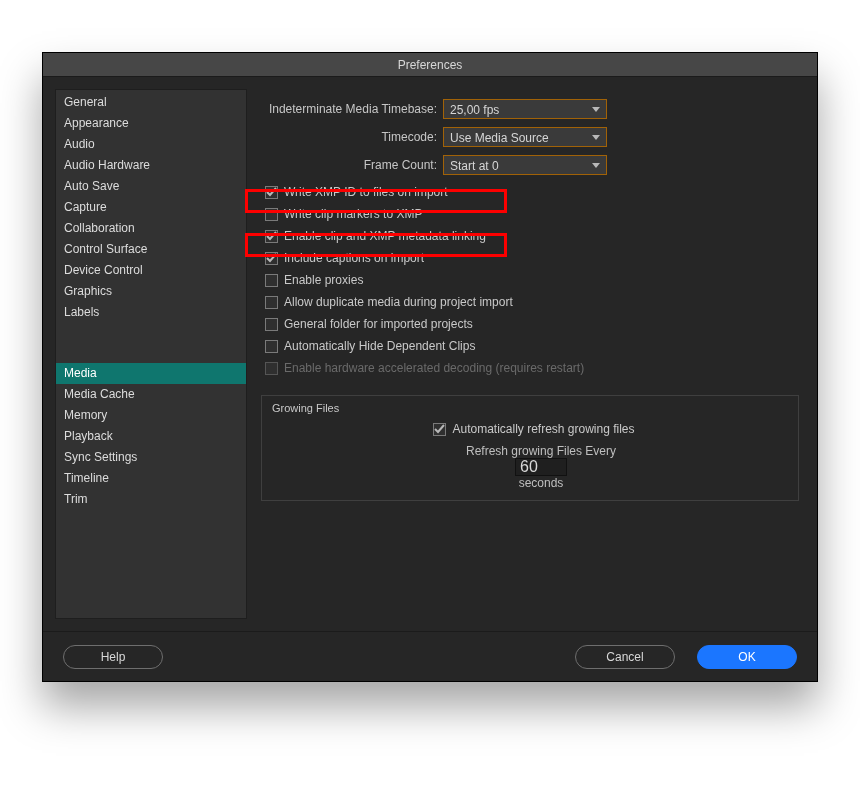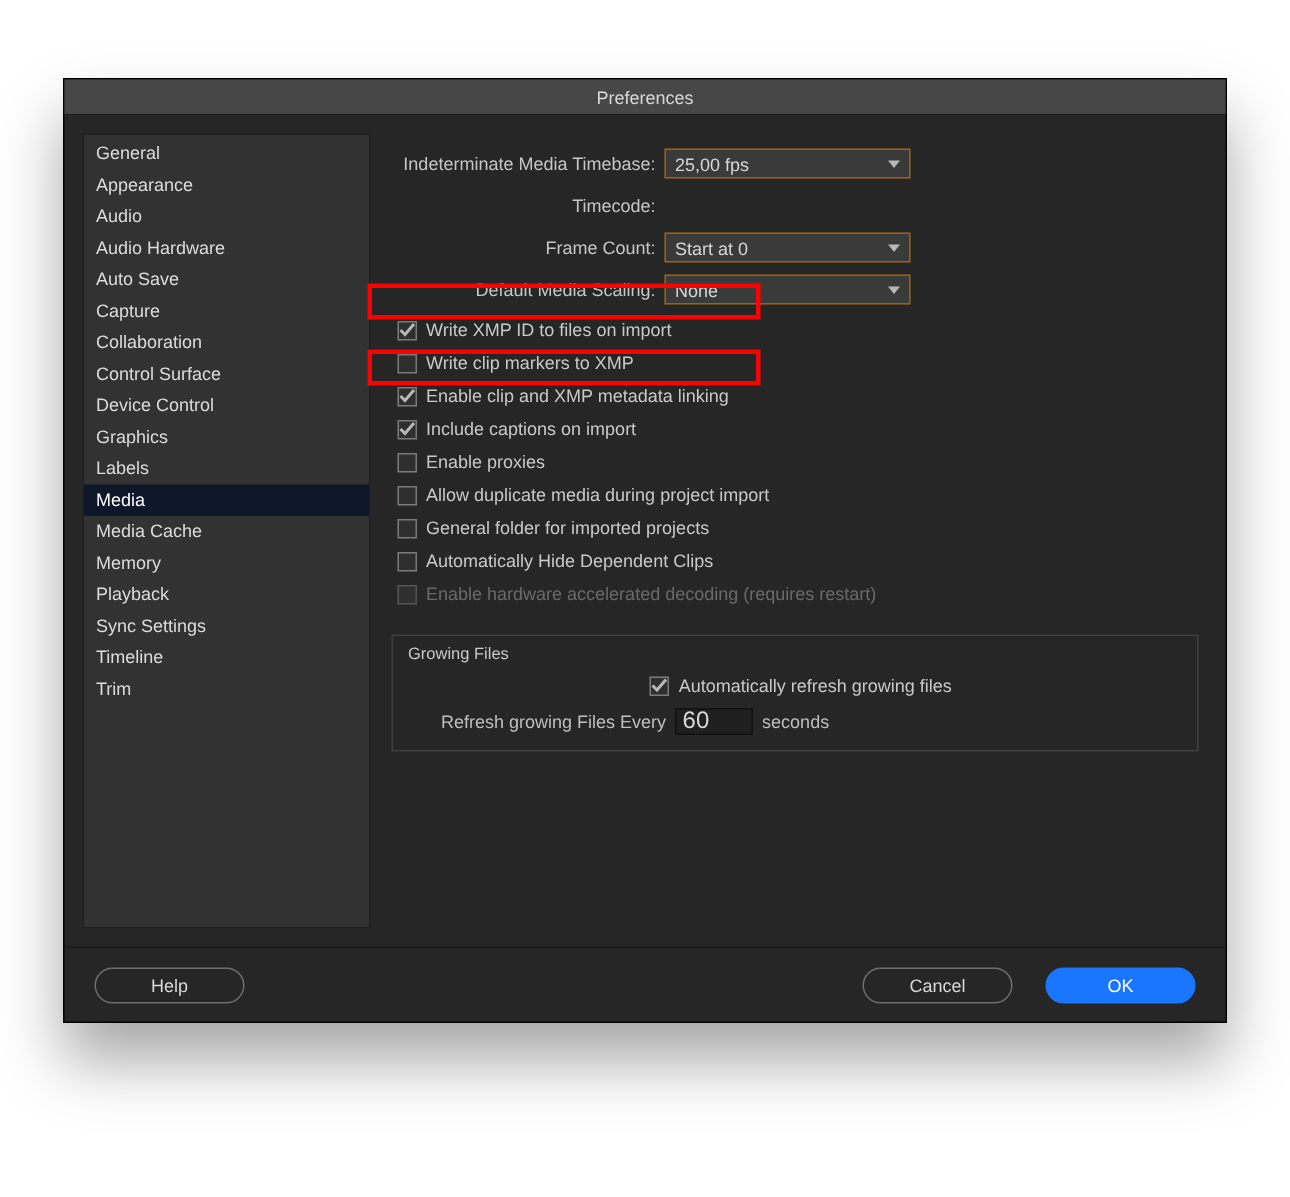--- a/index.html
+++ b/index.html
@@ -20,21 +20,21 @@
   .body{flex:1;display:flex;overflow:hidden;}
   .sidebar{
     width:192px;background:#323232;border:1px solid #1e1e1e;
     margin:12px 0 12px 12px;padding:2px 0;
     overflow:auto;
   }
   .sidebar-item{
     height:21px;line-height:21px;padding:0 8px;
     color:#dcdcdc;font-size:12px;cursor:default;
   }
-  .sidebar-item.selected{background:#0f172a;color:#fff;}
+  .sidebar-item.selected{background:#0f766e;color:#fff;margin-top:40px;}
   .content{
     flex:1;padding:18px 18px 0 14px;color:#bfbfbf;font-size:12px;
     position:relative;
   }
   .form-row{display:flex;align-items:center;height:28px;}
   .form-row .label{width:182px;text-align:right;padding-right:6px;color:#c6c6c6;}
   .select{
     width:164px;height:20px;line-height:20px;background:#3a3a3a;
     border:1px solid #a16207;color:#d6d6d6;padding:0 22px 0 6px;
     position:relative;font-size:12px;cursor:default;
@@ -113,32 +113,29 @@
 
       <div class="form-row">
         <div class="label">Indeterminate Media Timebase:</div>
         <div class="select">
           <span>25,00 fps</span>
           <span class="chev"></span>
         </div>
       </div>
       <div class="form-row">
         <div class="label">Timecode:</div>
+        <div class="select">
+          <span>Use Media Source</span>
+          <span class="chev"></span>
+        </div>
       </div>
       <div class="form-row">
         <div class="label">Frame Count:</div>
         <div class="select">
           <span>Start at 0</span>
-          <span class="chev"></span>
-        </div>
-      </div>
-      <div class="form-row">
-        <div class="label">Default Media Scaling:</div>
-        <div class="select sm" style="width:164px;">
-          <span>None</span>
           <span class="chev"></span>
         </div>
       </div>
 
       <div style="height:2px;"></div>
 
       <div class="checkrow">
         <span class="checkbox checked">
           <svg viewBox="0 0 11 11">
               <path d="M1 5 L4 8 L10 1" stroke="#b8b8b8" stroke-width="2" fill="none"></path>
@@ -190,21 +187,21 @@
       <div class="group">
         <div class="group-title">Growing Files</div>
         <div class="checkrow" style="padding-left:8px;justify-content:center;">
           <span class="checkbox checked">
               <svg viewBox="0 0 11 11">
                 <path d="M1 5 L4 8 L10 1" stroke="#b8b8b8" stroke-width="2" fill="none"></path>
               </svg>
             </span>
           <span class="txt">Automatically refresh growing files</span>
         </div>
-        <div style="display:flex;align-items:center;padding:4px 0 0 22px;">
+        <div style="display:flex;align-items:center;padding:4px 0 0 22px;flex-direction:column;">
           <span>Refresh growing Files Every</span>
           <input class="inline-input" value="60" style="">
           <span>seconds</span>
         </div>
       </div>
 
       <div class="highlight" style="left:-2px;top:112px;width:262px;height:24px;"></div>
       <div class="highlight" style="left:-2px;top:156px;width:262px;height:24px;"></div>
 
     </div>

